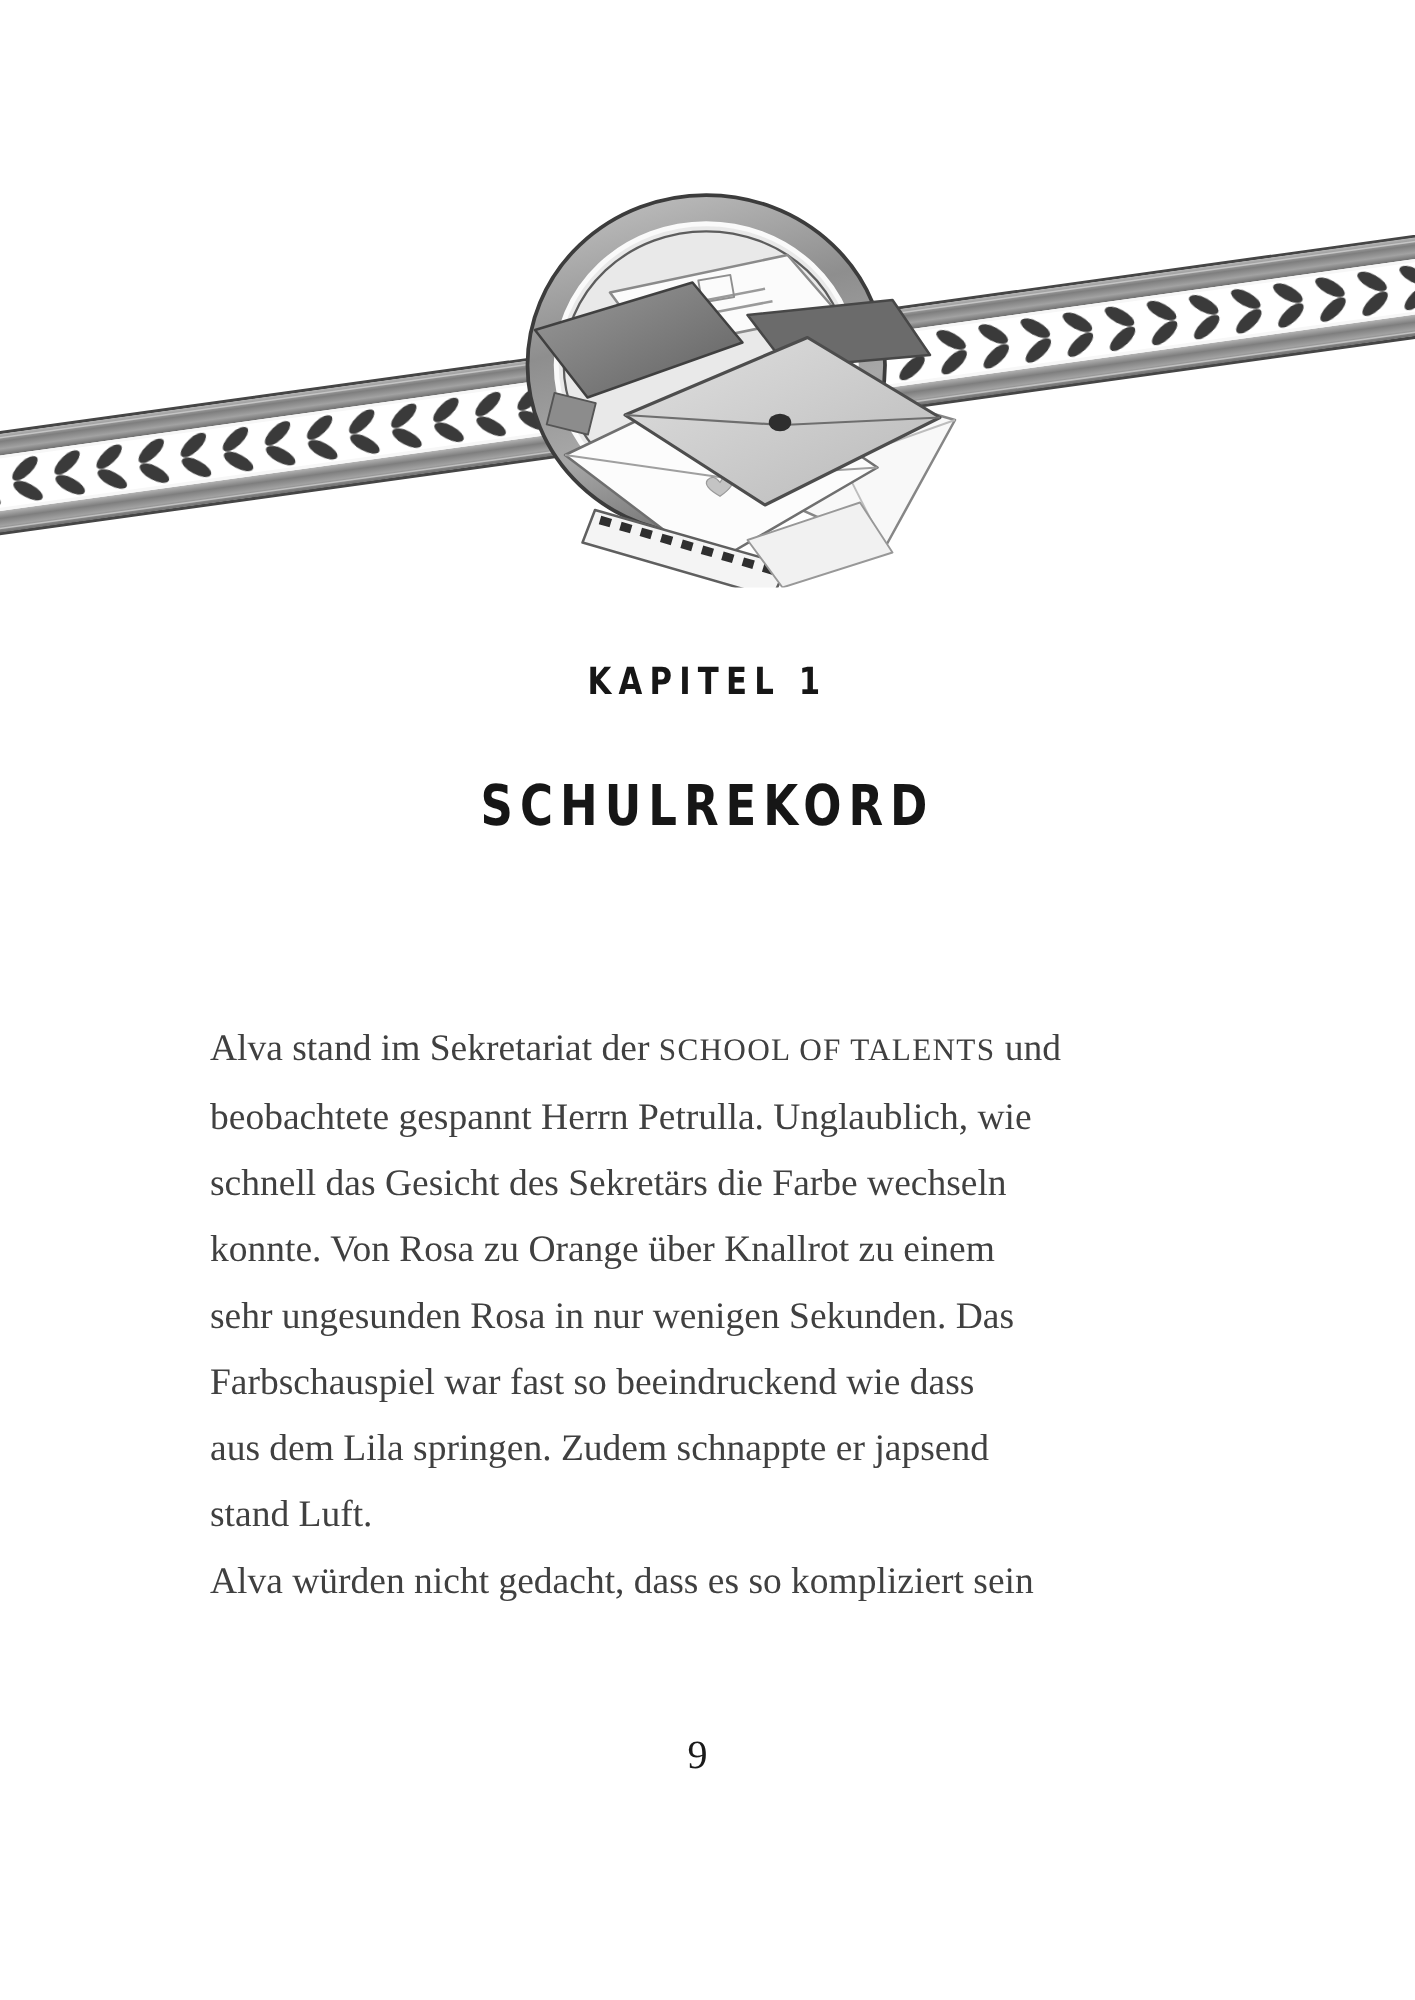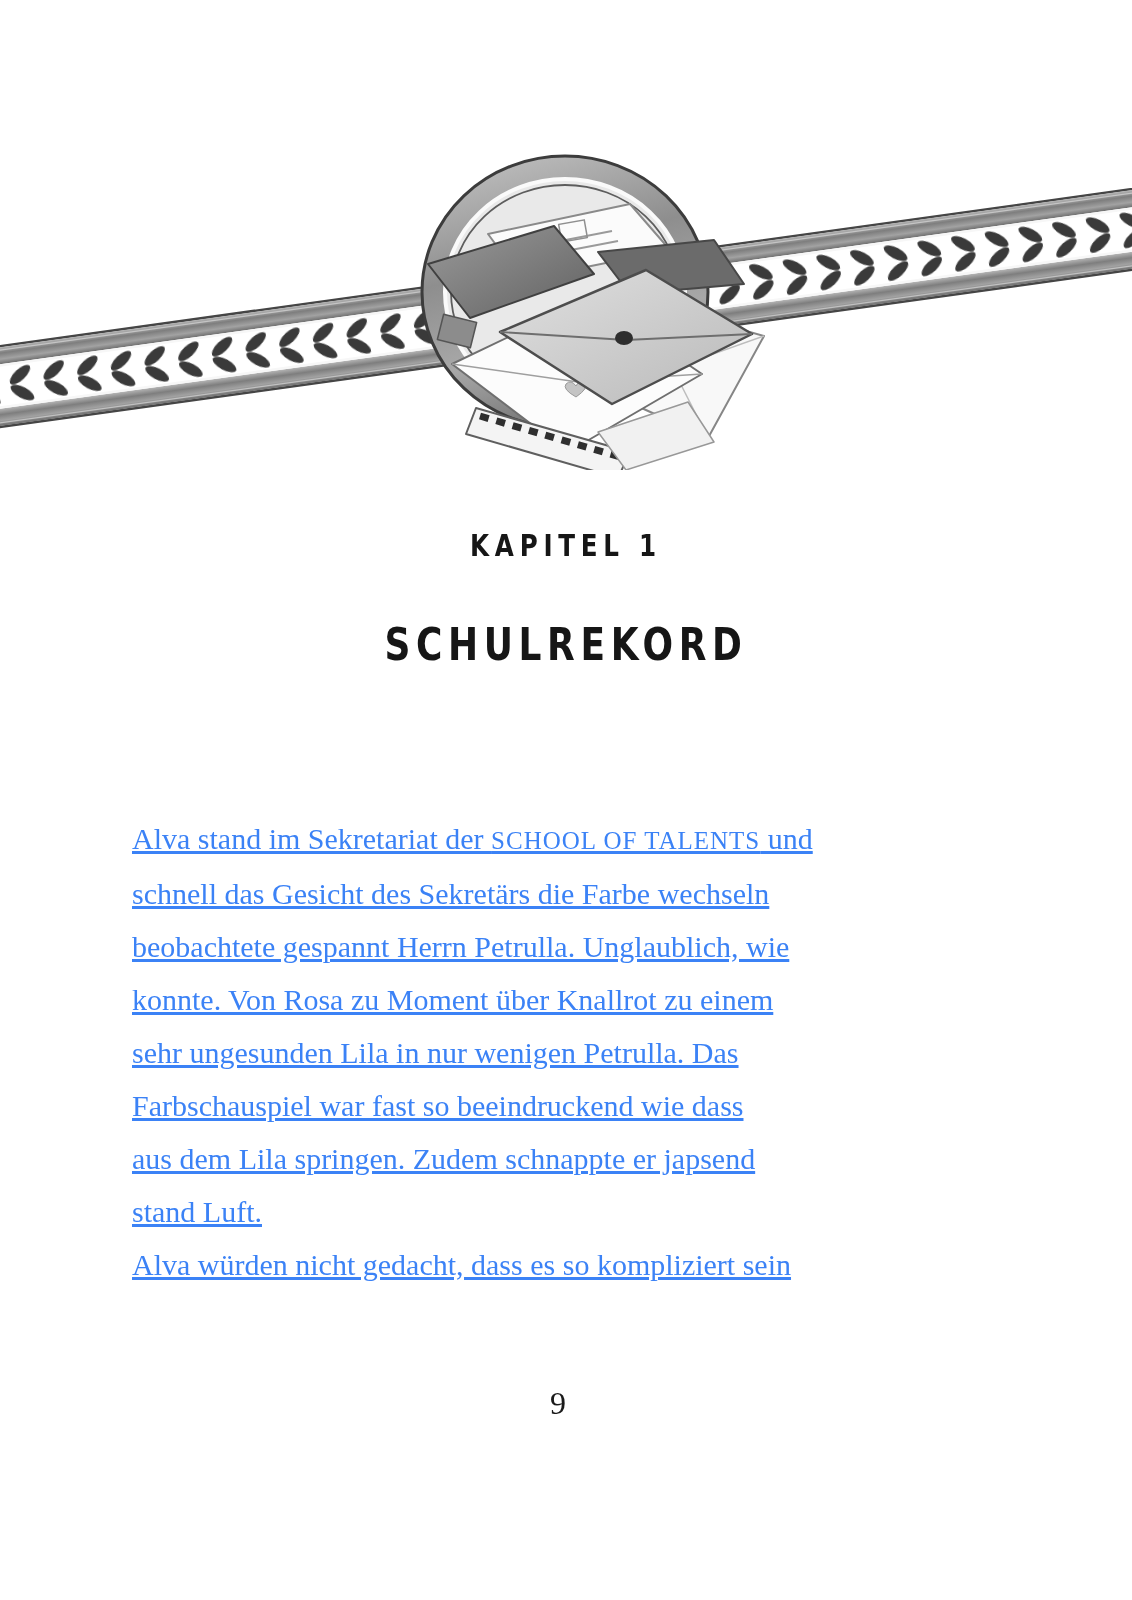--- a/index.html
+++ b/index.html
@@ -40,26 +40,25 @@
     font-family: "DejaVu Sans", sans-serif;
     font-weight: 700;
     font-size: 45px;
     letter-spacing: 7px;
     color: #161616;
     transform: scaleX(0.80);
   }
   .bodytext {
     position: absolute;
     top: 812px;
-    left: 132px;
+    left: 168px;
     width: 800px;
     font-size: 30px;
     line-height: 53px;
-    color: #3b82f6;
-    text-decoration: underline;
+    color: #404040;
   }
   .bodytext .line { white-space: nowrap; }
   .sc {
     font-size: 25px;
     letter-spacing: 1px;
   }
   .pagenum {
     position: absolute;
     top: 1385px;
     left: 0;
@@ -169,24 +168,24 @@
       </g>
     </g>
   </svg>
 
   <div class="kicker">KAPITEL 1</div>
 
   <div class="chapter-title">SCHULREKORD</div>
 
   <div class="bodytext">
     <div class="line"><span>Alva stand im Sekretariat der </span><span class="sc">SCHOOL OF TALENTS</span><span> und</span></div>
+    <div class="line">beobachtete gespannt Herrn Petrulla. Unglaublich, wie</div>
     <div class="line">schnell das Gesicht des Sekretärs die Farbe wechseln</div>
-    <div class="line">beobachtete gespannt Herrn Petrulla. Unglaublich, wie</div>
-    <div class="line">konnte. Von Rosa zu Moment über Knallrot zu einem</div>
-    <div class="line">sehr ungesunden Lila in nur wenigen Petrulla. Das</div>
+    <div class="line">konnte. Von Rosa zu Orange über Knallrot zu einem</div>
+    <div class="line">sehr ungesunden Rosa in nur wenigen Sekunden. Das</div>
     <div class="line">Farbschauspiel war fast so beeindruckend wie dass</div>
     <div class="line">aus dem Lila springen. Zudem schnappte er japsend</div>
     <div class="line">stand Luft.</div>
     <div class="line">Alva würden nicht gedacht, dass es so kompliziert sein</div>
   </div>
 
   <div class="pagenum">9</div>
 
 </div>
 

